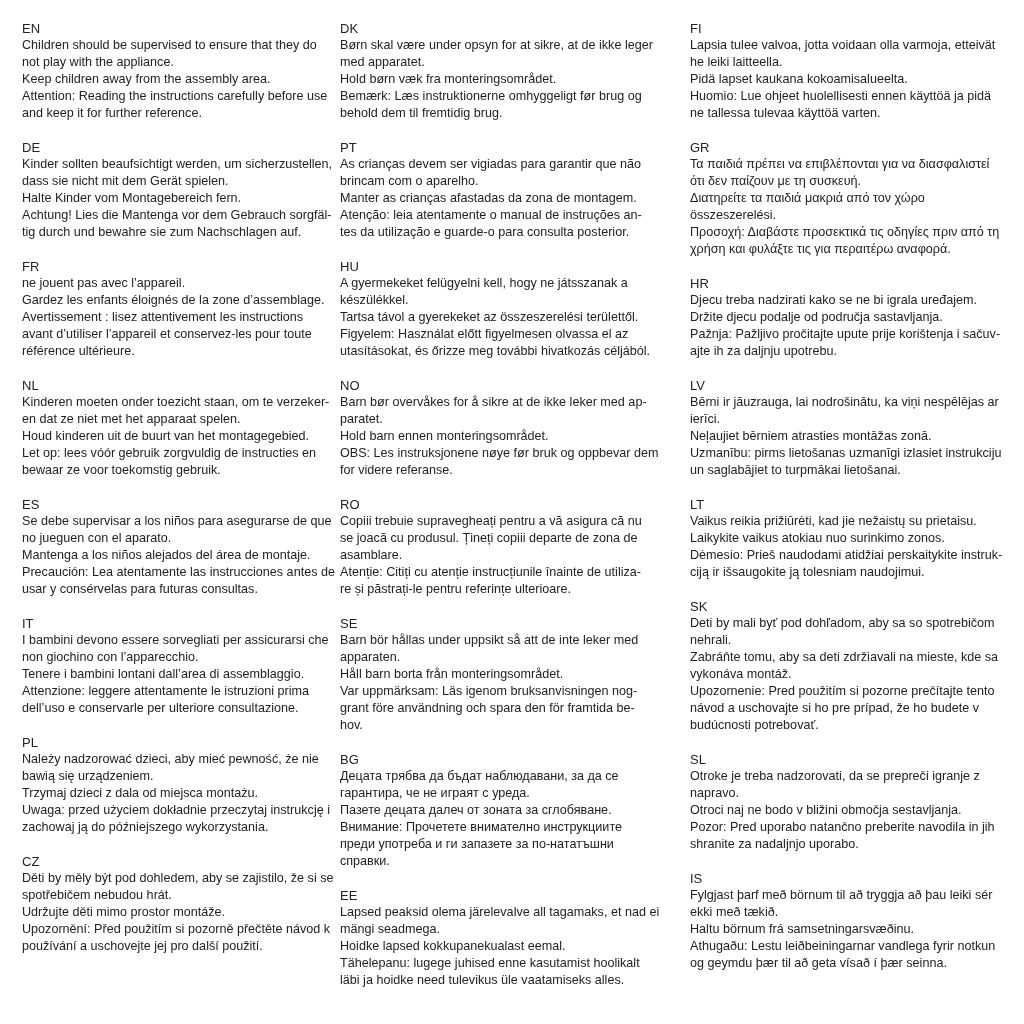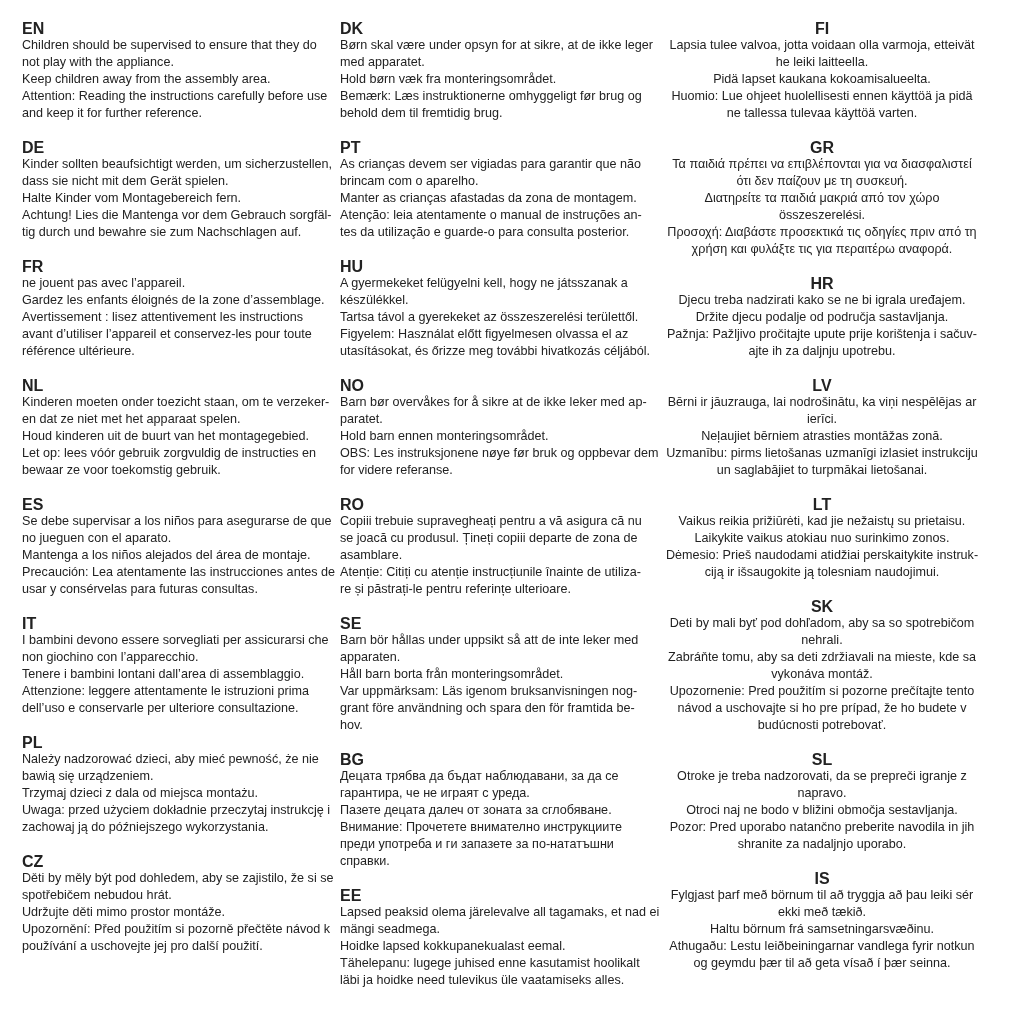--- a/index.html
+++ b/index.html
@@ -20,27 +20,27 @@
     inset: 0;
     background: #ffffff;
   }
   .col {
     position: absolute;
     top: 20px;
     width: 326px;
   }
   .col-1 { left: 22px; }
   .col-2 { left: 340px; }
-  .col-3 { left: 659px; text-align: center; }
+  .col-3 { left: 690px; }
   .section {
     margin-bottom: 17px;
   }
   .lang-code {
-    font-weight: bold;
-    font-size: 16px;
+    font-weight: normal;
+    font-size: 13px;
     line-height: 17px;
     white-space: nowrap;
   }
   .line {
     font-size: 12.6px;
     line-height: 17px;
     white-space: nowrap;
   }
 </style>
 </head>

